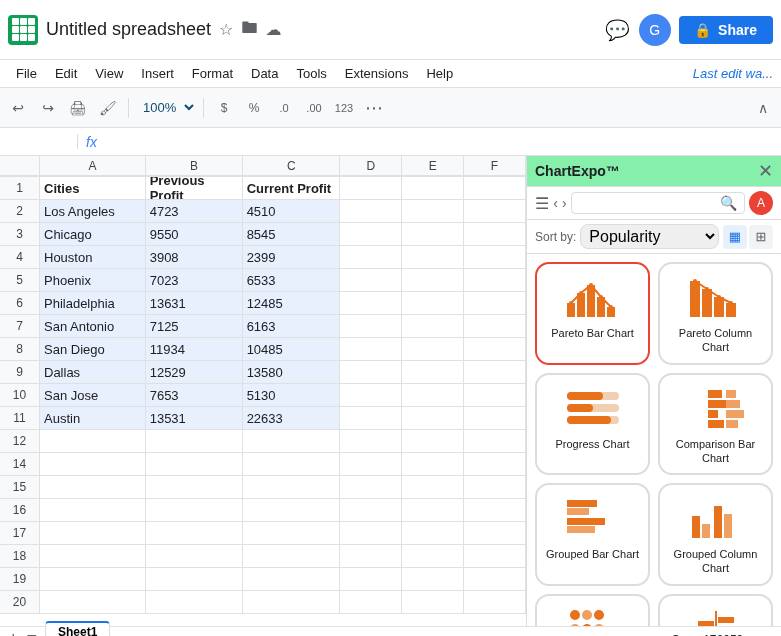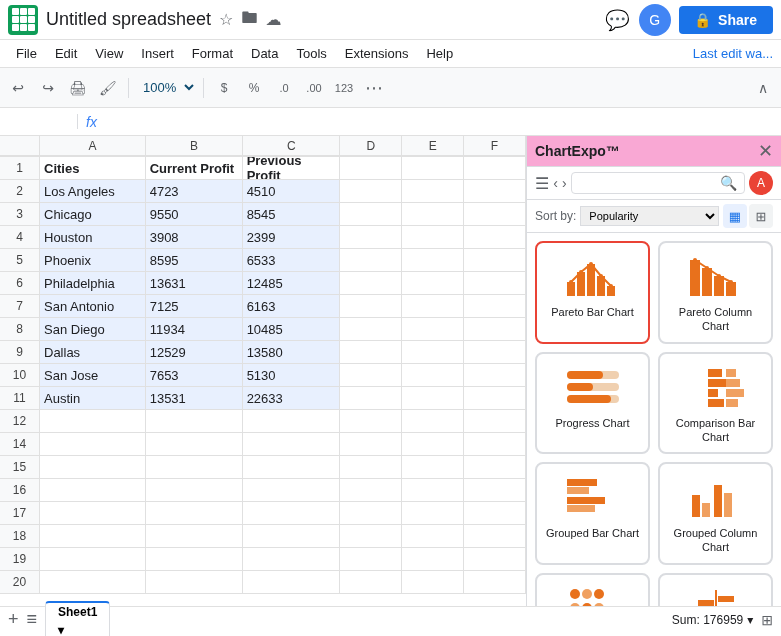--- a/index.html
+++ b/index.html
@@ -5,21 +5,21 @@
     * { box-sizing: border-box; margin: 0; padding: 0; }
     body { font-family: Arial, sans-serif; font-size: 13px; background: #fff; width: 781px; height: 636px; overflow: hidden; }
 
     
     #top-bar {
       display: flex;
       align-items: center;
       padding: 4px 8px;
       background: #fff;
       border-bottom: 1px solid #e0e0e0;
-      height: 40px;
+      height: 60px;
     }
     #app-icon {
       width: 30px; height: 30px;
       background: #0f9d58;
       border-radius: 4px;
       display: flex; align-items: center; justify-content: center;
       margin-right: 8px;
       flex-shrink: 0;
     }
     #app-icon-grid {
@@ -81,20 +81,21 @@
       font-size: 13px;
       color: #202124;
       cursor: pointer;
       border-radius: 4px;
     }
     #last-edit {
       color: #1a73e8;
       font-size: 13px;
       margin-left: auto;
       cursor: pointer;
+      font-style: italic;
     }
 
     
     #toolbar {
       display: flex;
       align-items: center;
       padding: 2px 4px;
       height: 40px;
       background: #f8f9fa;
       border-bottom: 1px solid #e0e0e0;
@@ -227,21 +228,21 @@
       border-left: 1px solid #dadce0;
       background: #fff;
       display: flex;
       flex-direction: column;
       position: relative;
     }
     #panel-header {
       display: flex;
       align-items: center;
       padding: 6px 8px;
-      background: #f9a8d4;
+      background: #86efac;
       border-bottom: 1px solid #dadce0;
     }
     #panel-title {
       font-size: 14px;
       font-weight: 600;
       color: #202124;
       flex: 1;
     }
     #panel-close {
       cursor: pointer;
@@ -284,23 +285,23 @@
     }
     #sort-row {
       display: flex;
       align-items: center;
       padding: 4px 8px;
       border-bottom: 1px solid #dadce0;
       gap: 4px;
     }
     #sort-label { font-size: 12px; color: #5f6368; }
     #sort-select {
-      font-size: 11px;
+      font-size: 16px;
       border: 1px solid #dadce0;
-      border-radius: 0;
+      border-radius: 8px;
       padding: 2px 4px;
       flex: 1;
     }
     .view-toggle { display: flex; gap: 2px; }
     .view-btn {
       width: 24px; height: 24px;
       display: flex; align-items: center; justify-content: center;
       border-radius: 4px;
       cursor: pointer;
       color: #5f6368;
@@ -312,21 +313,21 @@
     #chart-grid {
       flex: 1;
       overflow-y: auto;
       padding: 8px;
       display: grid;
       grid-template-columns: 1fr 1fr;
       gap: 8px;
     }
     .chart-card {
       border: 2px solid #dadce0;
-      border-radius: 8px;
+      border-radius: 14px;
       padding: 8px;
       display: flex;
       flex-direction: column;
       align-items: center;
       gap: 4px;
       cursor: pointer;
       background: #fff;
     }
     .chart-card.selected { border-color: #ea4335; border-width: 2px; }
     .chart-icon {
@@ -463,22 +464,22 @@
       <div class="col-header col-c">C</div>
       <div class="col-header col-d">D</div>
       <div class="col-header col-e">E</div>
       <div class="col-header col-f">F</div>
     </div>
 
     <div id="sheet-rows">
         <div class="sheet-row">
           <div class="row-num">1</div>
           <div class="cell col-a header-cell">Cities</div>
+          <div class="cell col-c header-cell">Previous Profit</div>
           <div class="cell col-b header-cell">Current Profit</div>
-          <div class="cell col-c header-cell">Previous Profit</div>
           <div class="cell col-d"></div>
           <div class="cell col-e"></div>
           <div class="cell col-f"></div>
         </div>
         <div class="sheet-row">
           <div class="row-num">2</div>
           <div class="cell col-a selected-range">Los Angeles</div>
           <div class="cell col-b selected-range">4723</div>
           <div class="cell col-c selected-range">4510</div>
           <div class="cell col-d"></div>
@@ -499,21 +500,21 @@
           <div class="cell col-a selected-range">Houston</div>
           <div class="cell col-b selected-range">3908</div>
           <div class="cell col-c selected-range">2399</div>
           <div class="cell col-d"></div>
           <div class="cell col-e"></div>
           <div class="cell col-f"></div>
         </div>
         <div class="sheet-row">
           <div class="row-num">5</div>
           <div class="cell col-a selected-range">Phoenix</div>
-          <div class="cell col-b selected-range">8595</div>
+          <div class="cell col-b selected-range">7023</div>
           <div class="cell col-c selected-range">6533</div>
           <div class="cell col-d"></div>
           <div class="cell col-e"></div>
           <div class="cell col-f"></div>
         </div>
         <div class="sheet-row">
           <div class="row-num">6</div>
           <div class="cell col-a selected-range">Philadelphia</div>
           <div class="cell col-b selected-range">13631</div>
           <div class="cell col-c selected-range">12485</div>

